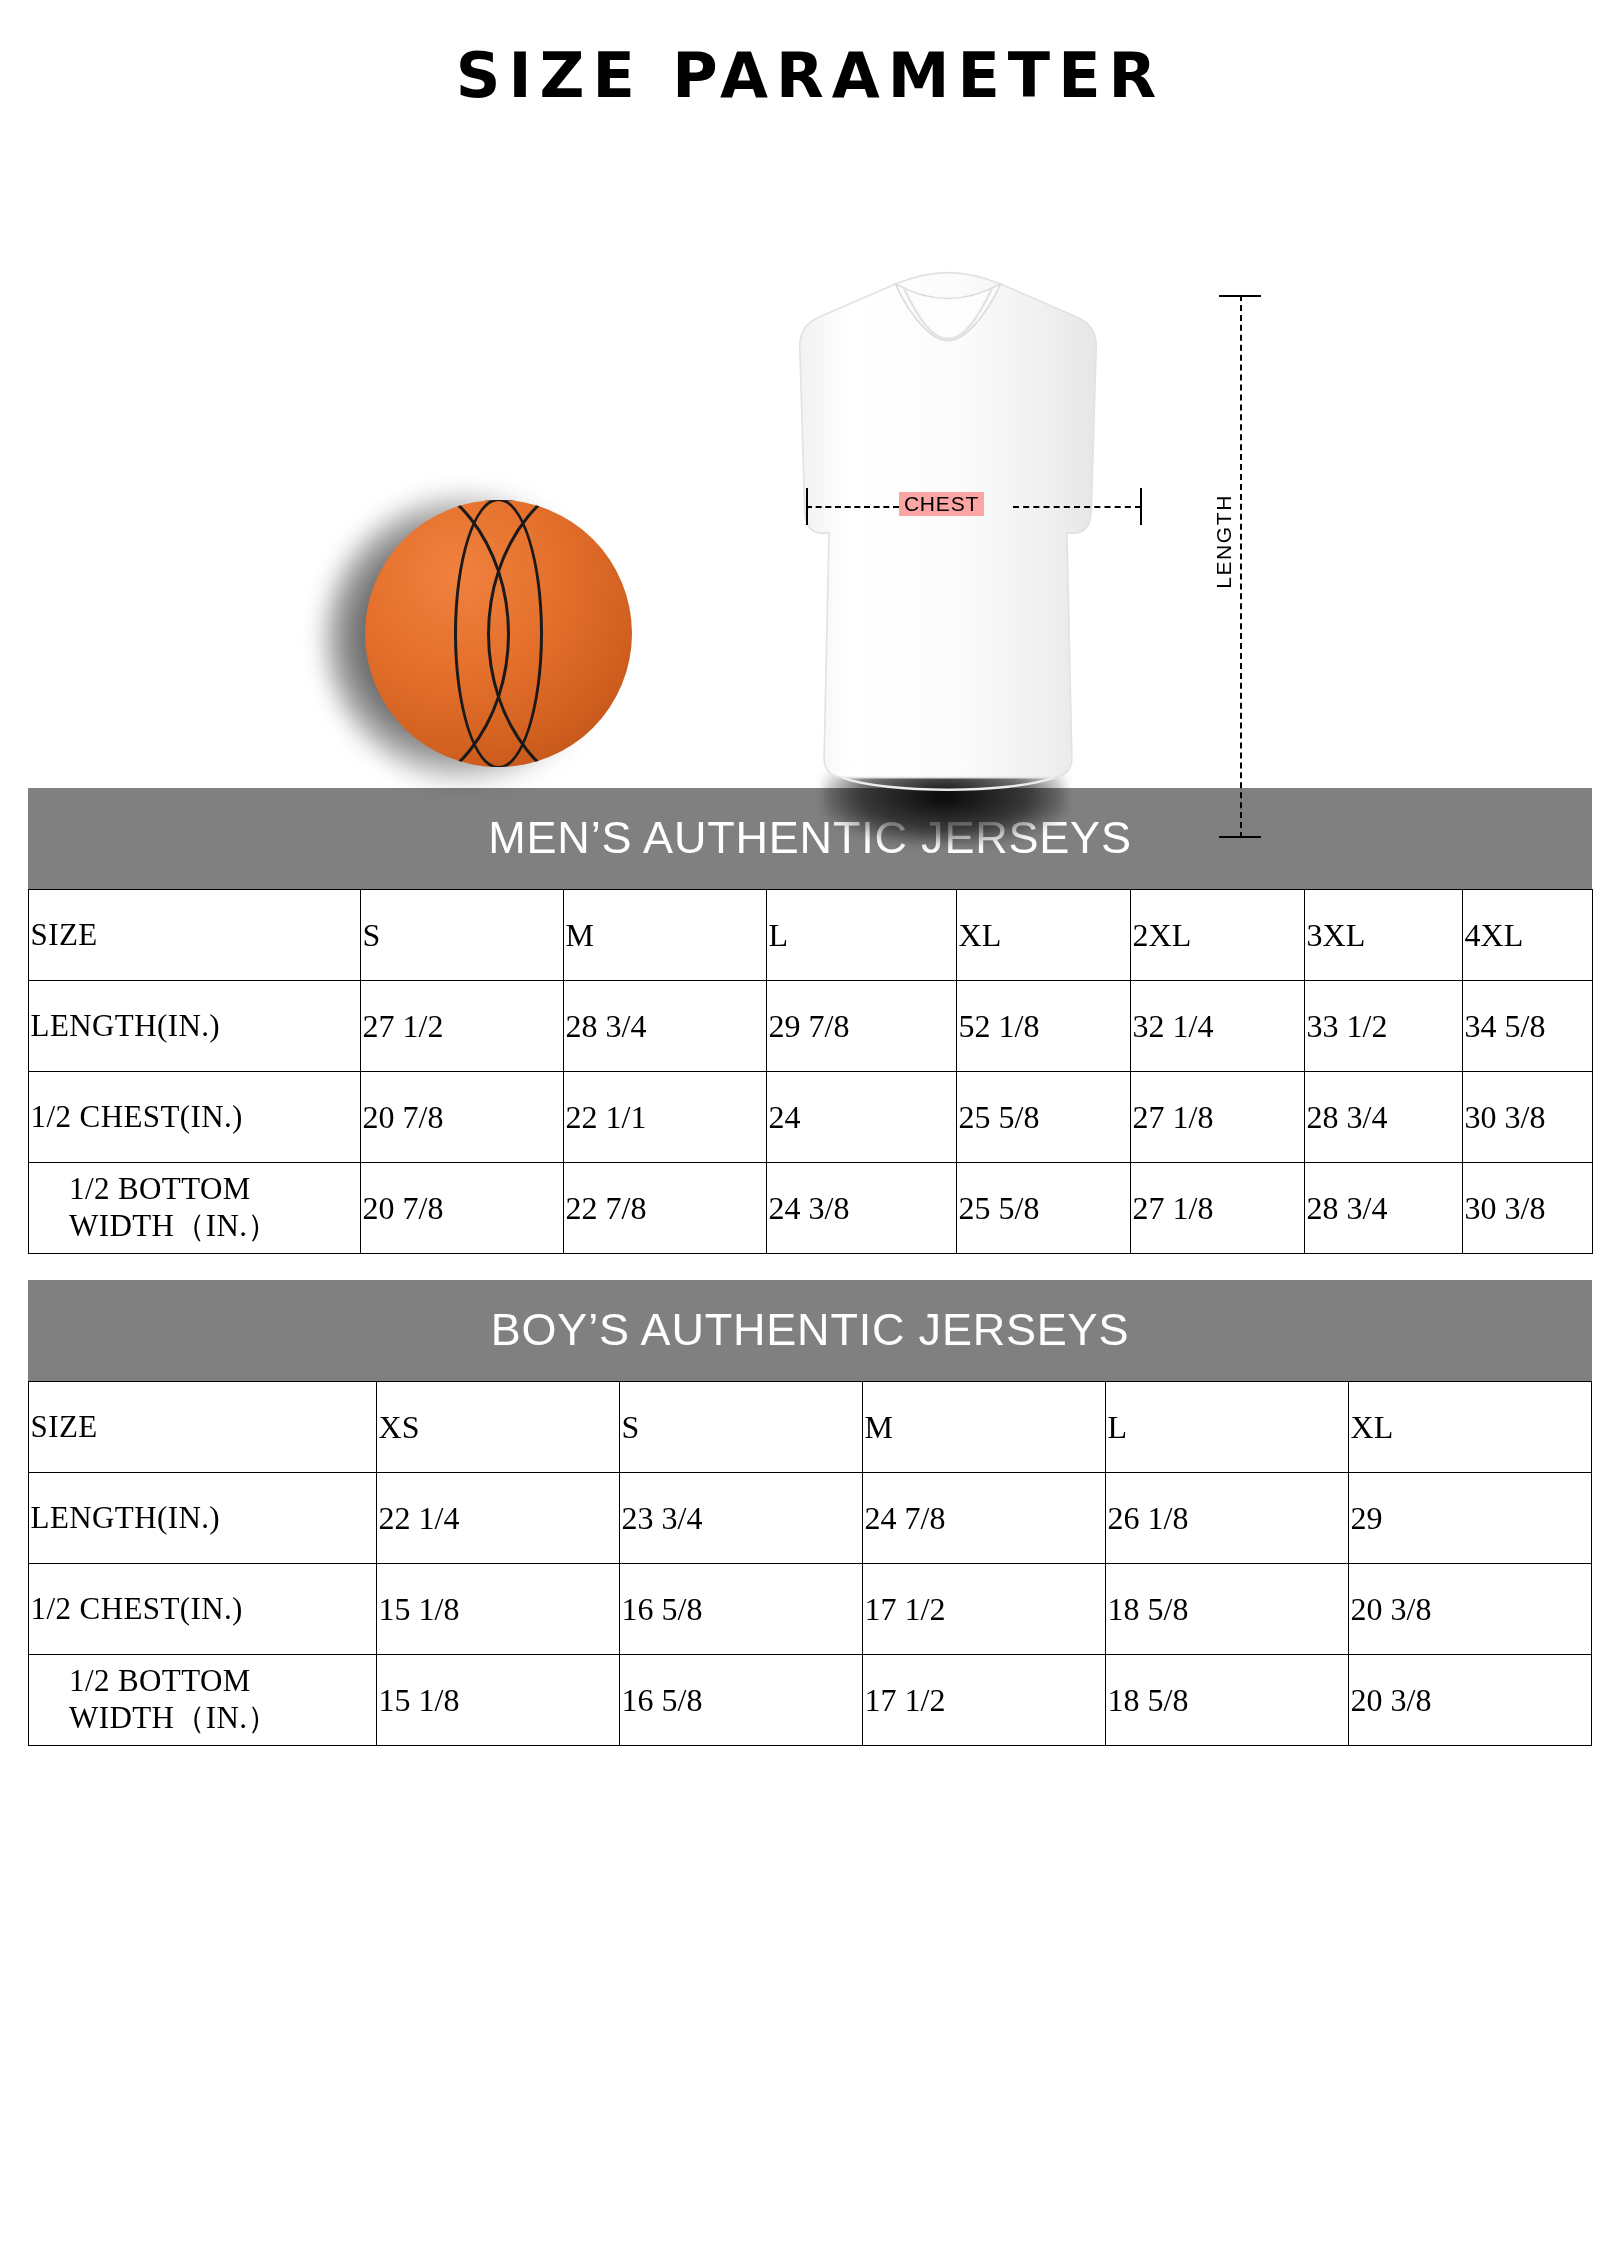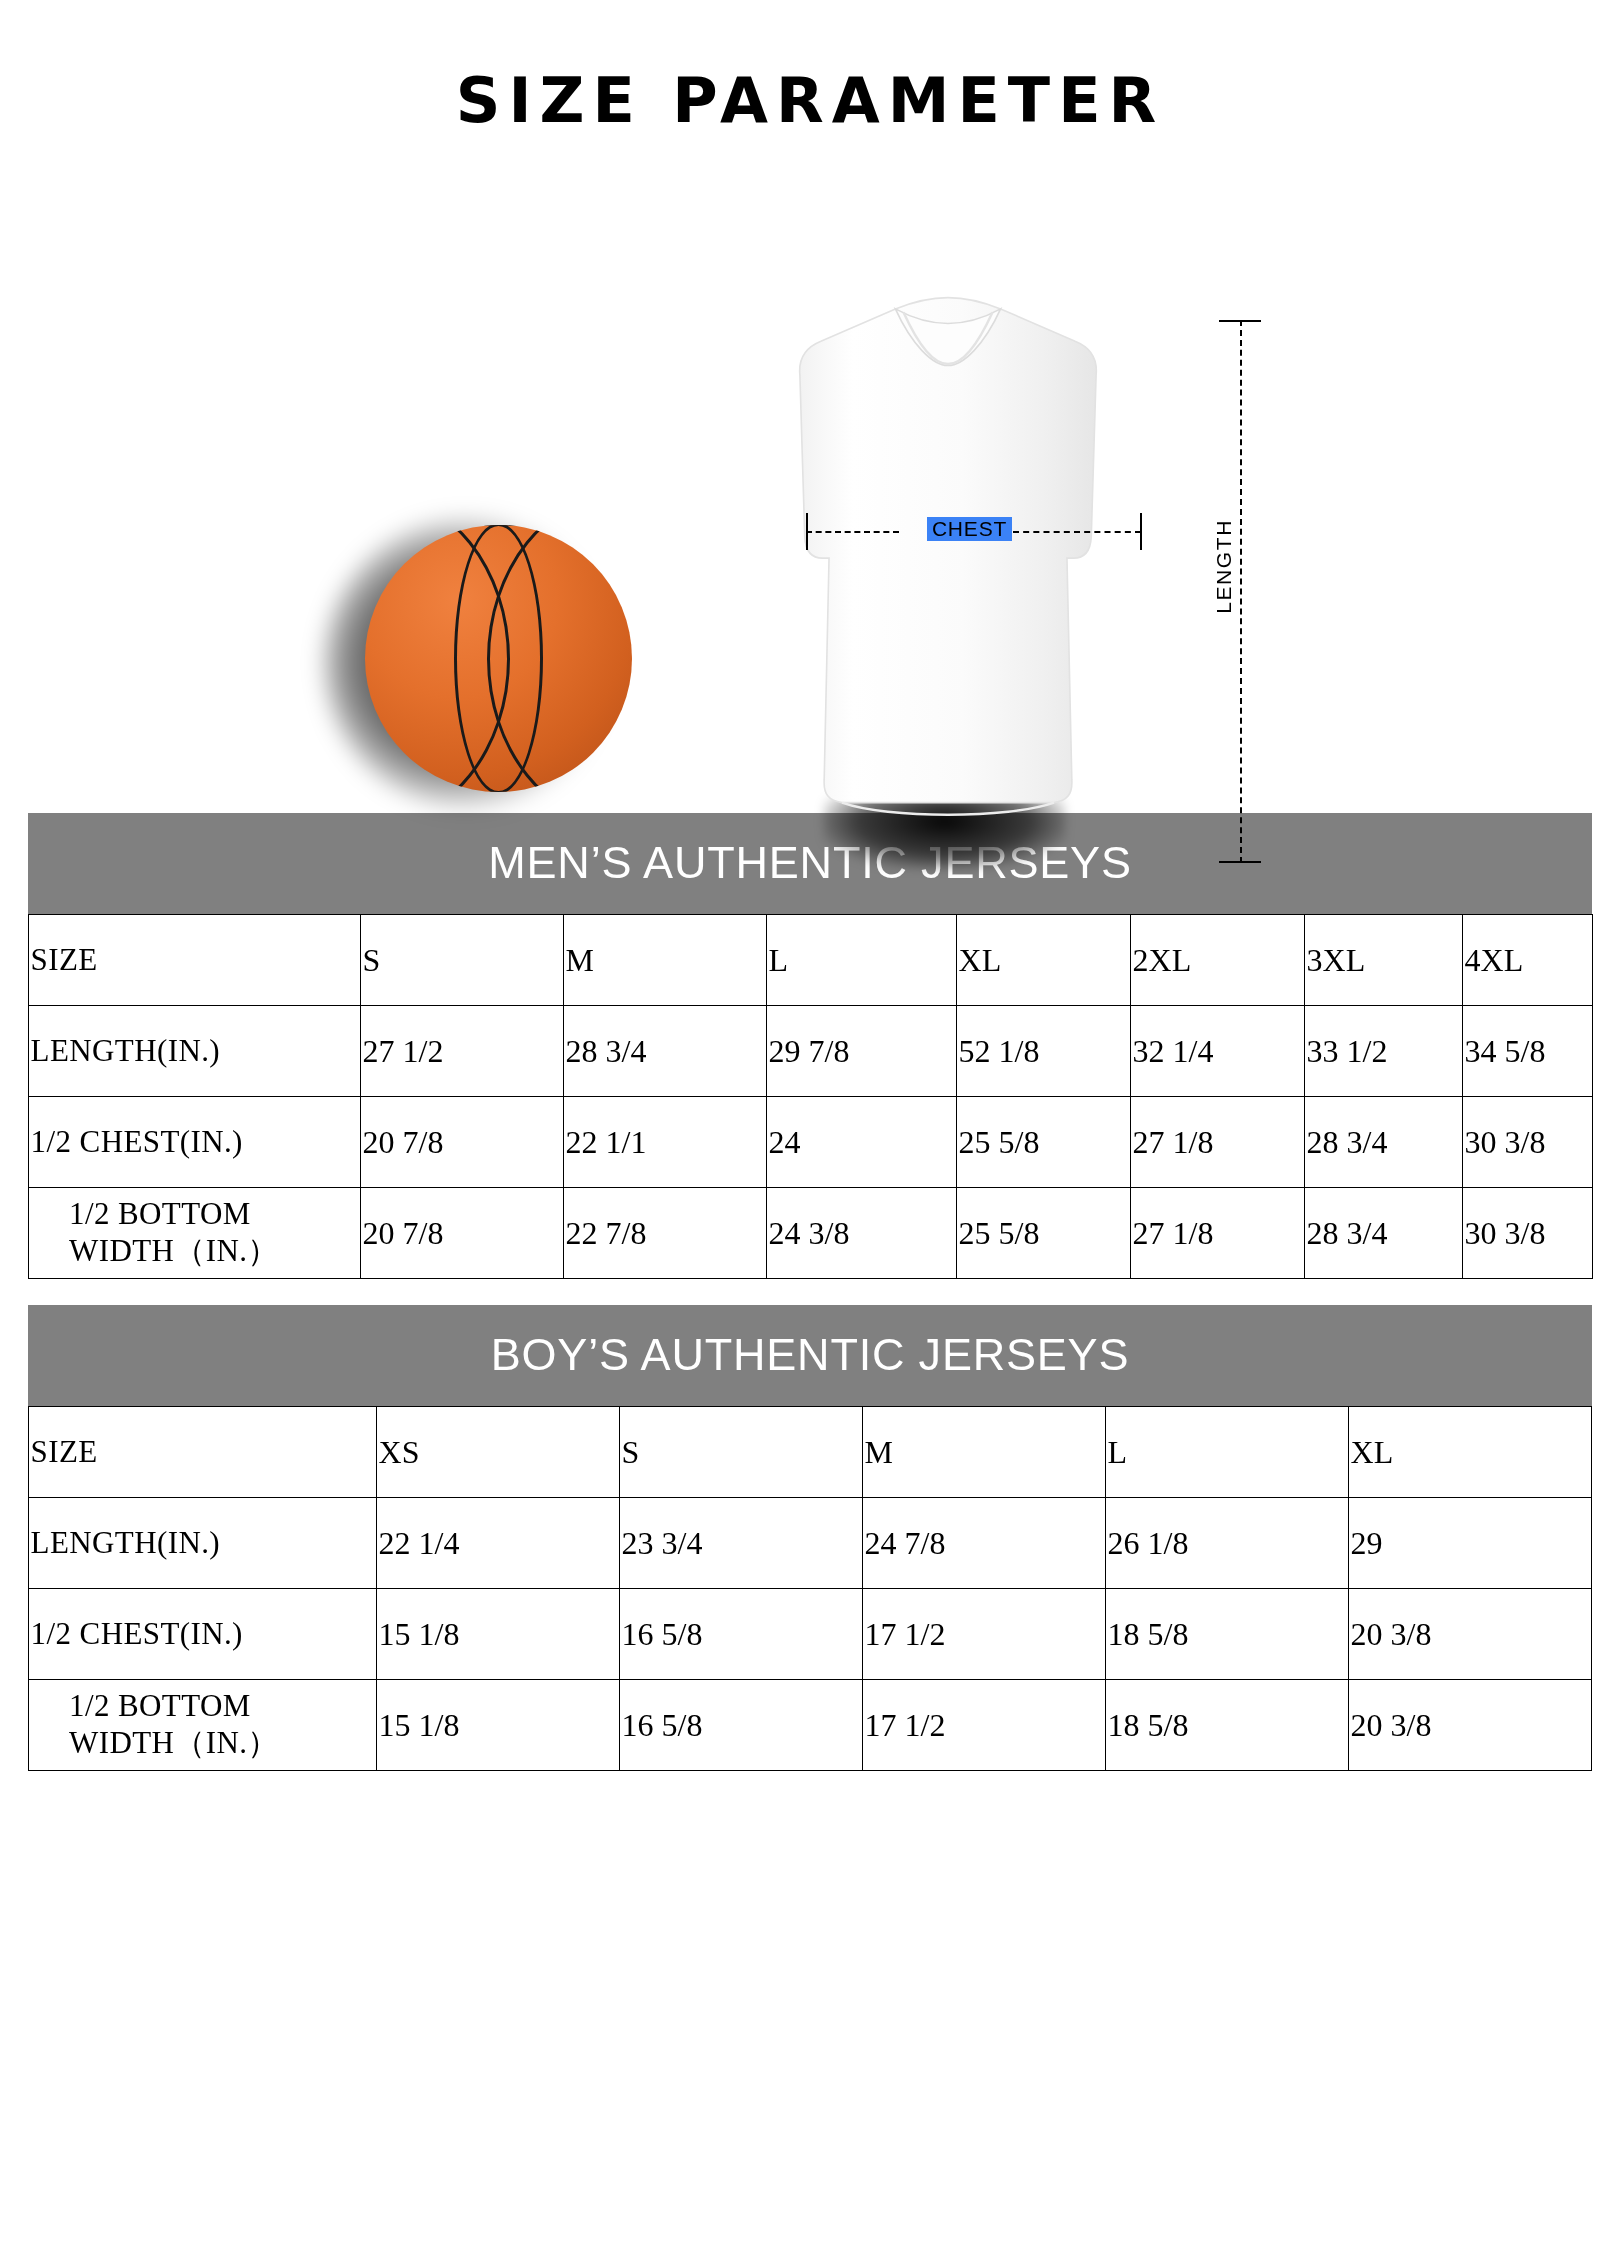--- a/index.html
+++ b/index.html
@@ -21,21 +21,21 @@
     height: 2261px;
     padding: 0;
     position: relative;
   }
   .title {
     text-align: center;
     font-family: "DejaVu Sans", sans-serif;
     font-weight: bold;
     font-size: 62px;
     letter-spacing: 8px;
-    padding-top: 70px;
+    padding-top: 45px;
     line-height: 1;
   }
   .hero {
     position: relative;
     height: 681px;
   }
 
   
   .ball-wrap {
     position: absolute;
@@ -117,25 +117,25 @@
     width: 243px;
     height: 73px;
     background: radial-gradient(ellipse at 50% 35%, rgba(0,0,0,0.95) 0%, rgba(0,0,0,0.55) 50%, rgba(0,0,0,0) 78%);
     filter: blur(4.9px);
   }
   .jersey-svg { position: absolute; left: 0; top: 0; }
 
   
   .chest-label {
     position: absolute;
-    left: 927px;
+    left: 899px;
     top: 385px;
     font-size: 21px;
     letter-spacing: 0.8px;
-    background: #3b82f6;
+    background: #fca5a5;
     padding: 0 4.9px;
     font-family: "Liberation Sans", sans-serif;
   }
   .chest-line-l, .chest-line-r {
     position: absolute;
     top: 399px;
     height: 0;
     border-top: 2.4px dashed #000;
   }
   .chest-line-l { left: 806px; width: 93px; }

